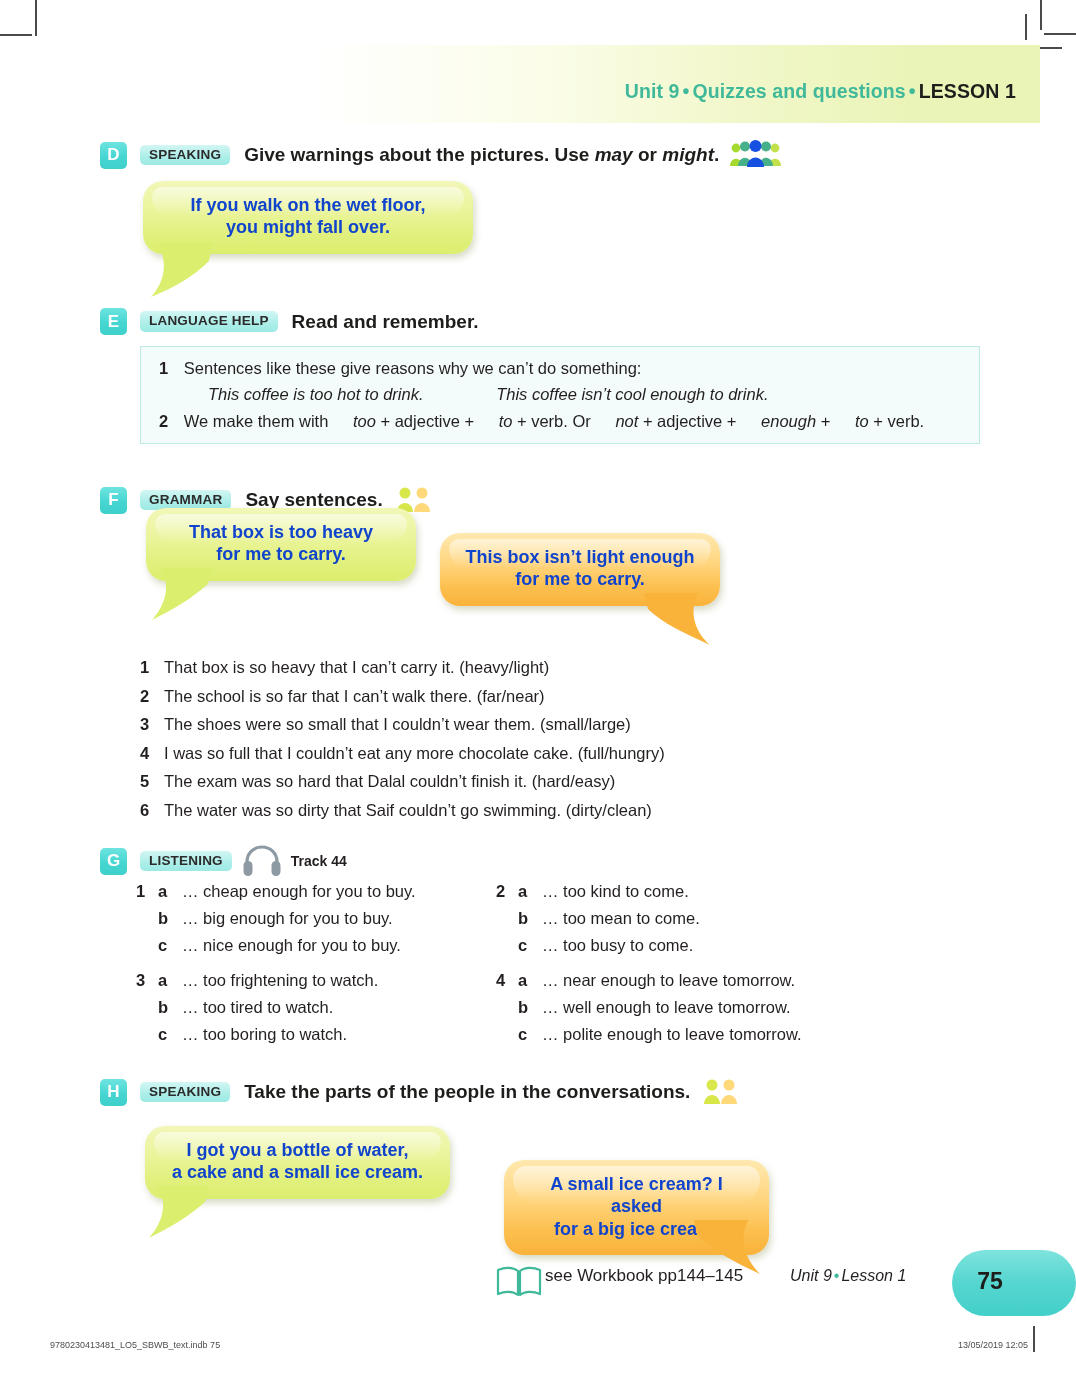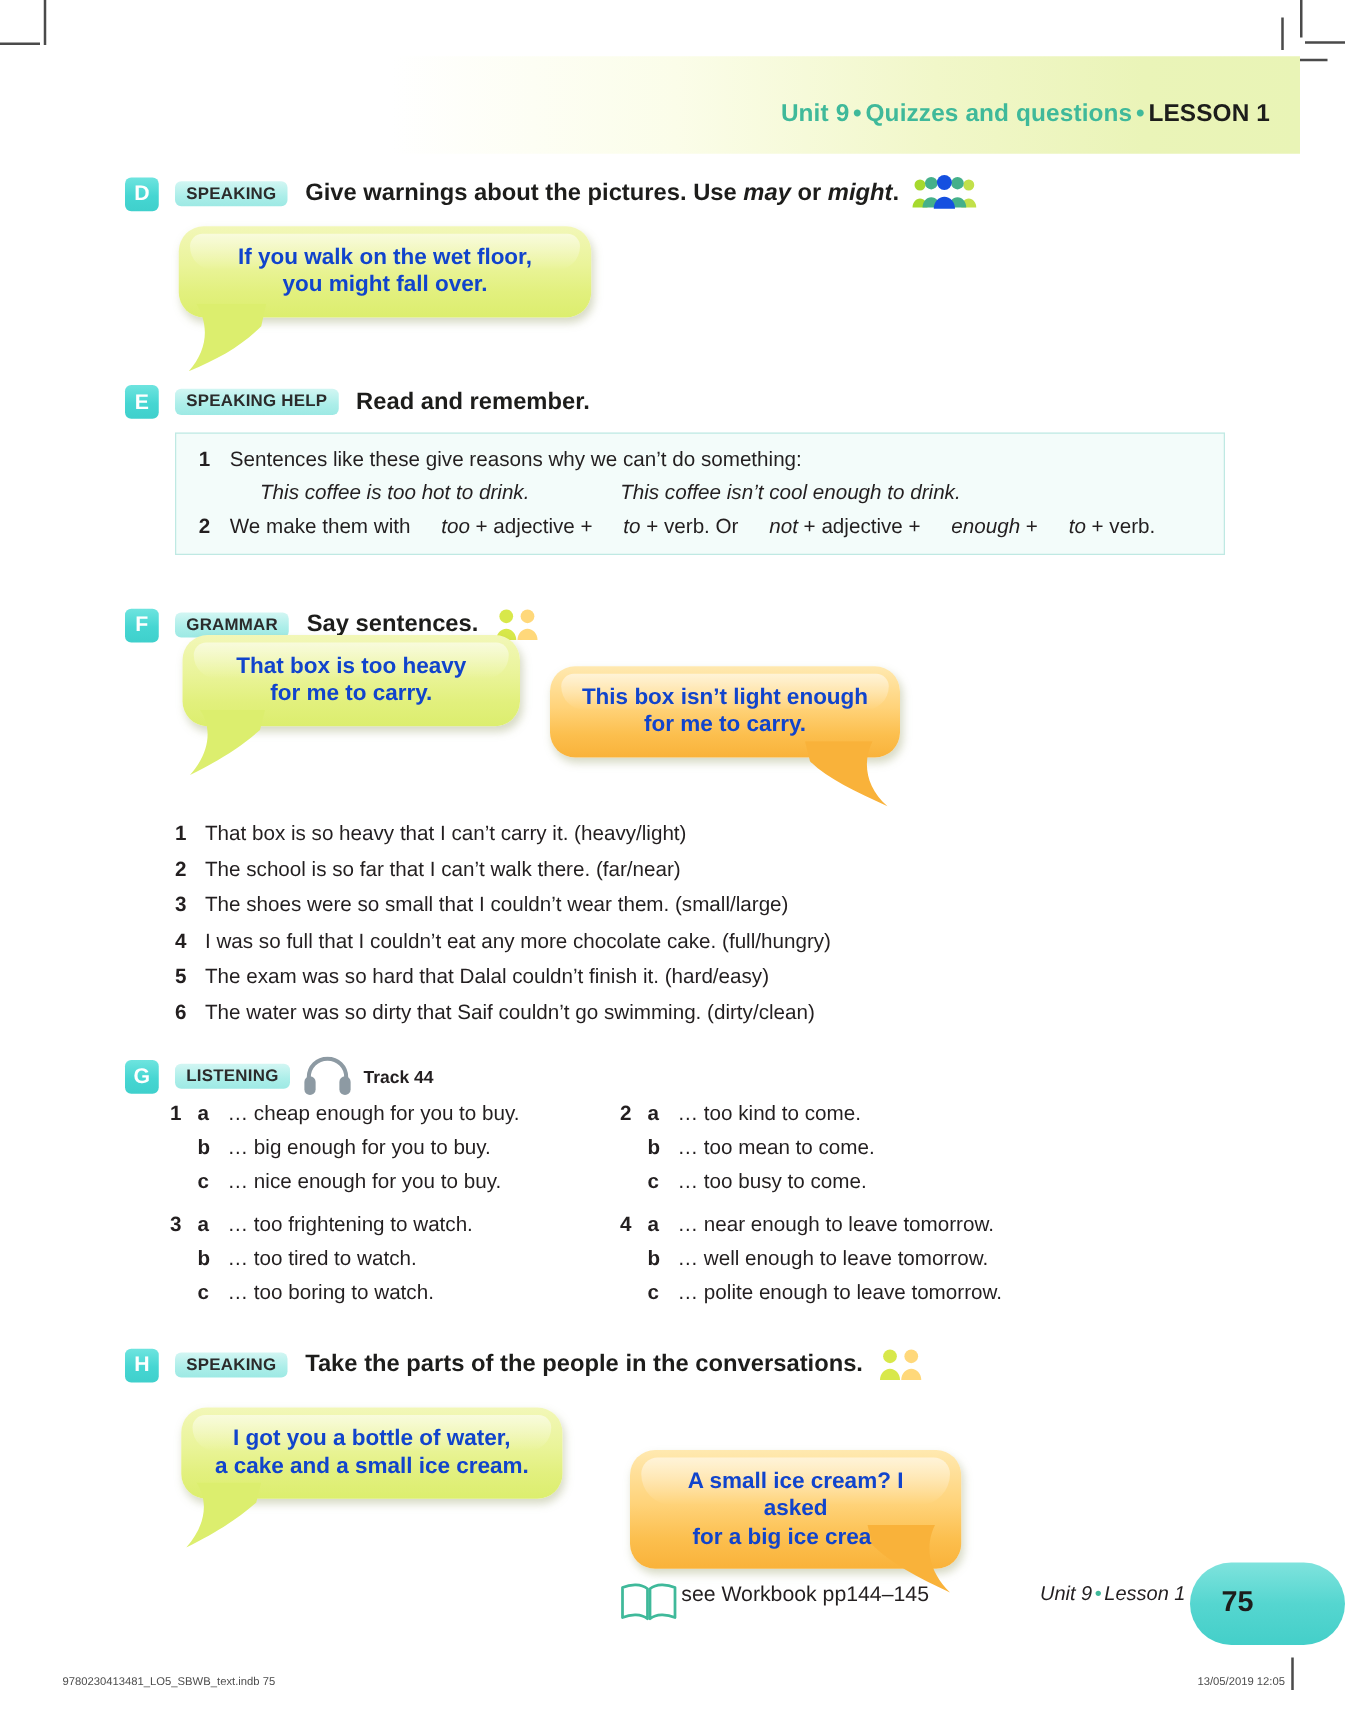--- a/index.html
+++ b/index.html
@@ -100,21 +100,21 @@
   .q-num { width: 22px; font-weight: 700; flex: 0 0 auto; }
   .q-opt { width: 24px; font-weight: 700; flex: 0 0 auto; }
   .q-txt { white-space: nowrap; }
 
   
   #track-label { font-size: 14px; font-weight: 700; color: #231f20; margin-left: 9px; white-space: nowrap; }
 
   
   #footer-row { position: absolute; left: 0; top: 1256px; width: 1040px; height: 56px; }
   #wb-text { position: absolute; left: 545px; top: 10px; font-size: 17px; color: #231f20; white-space: nowrap; }
-  #unit-lesson { position: absolute; left: 832px; top: 11px; font-size: 16px; font-style: italic; color: #231f20; white-space: nowrap; }
+  #unit-lesson { position: absolute; left: 790px; top: 11px; font-size: 16px; font-style: italic; color: #231f20; white-space: nowrap; }
   #unit-lesson .dot { color: #3fb99a; font-style: normal; padding: 0 2px; }
   #page-pill {
     position: absolute; left: 952px; top: -6px; width: 124px; height: 66px;
     border-radius: 40px;
     background: linear-gradient(to bottom, #7fe3dd 0%, #55d6d0 50%, #44cfc9 100%);
   }
   #page-number {
     position: absolute; left: 963px; top: 12px; width: 54px; text-align: center;
     font-size: 23px; font-weight: 700; color: #1d1d1b;
   }
@@ -172,21 +172,21 @@
       <span>If you walk on the wet floor,</span><br>
       <span>you might fall over.</span>
     </div>
     <svg class="tail" width="80" height="60" viewBox="0 0 80 60" style="left:6px; top:62px;">
       <path d="M8 0 L64 0 L60 18 C44 34 26 44 2 54 C18 36 18 16 8 0 Z" fill="#dcee6e"></path>
     </svg>
   </div>
 
   <div class="section" style="left:100px; top:308px;">
     <div class="letter-badge">E</div>
-    <div class="skill-tag">SPEAKING HELP</div>
+    <div class="skill-tag">LANGUAGE HELP</div>
     <div class="instruction">Read and remember.</div>
   </div>
 
   <div id="lh-box">
     <div class="lh-row" style="left:18px; top:12px;text-align:center;">
       <span class="lh-num">1</span>
       <span style="display:inline-block;width:11px;"></span><span>Sentences like these give reasons why we can’t do something:</span>
     </div>
     <div class="lh-row" style="left:47px; top:38px;">
       <i>This coffee is too hot to drink.</i>

